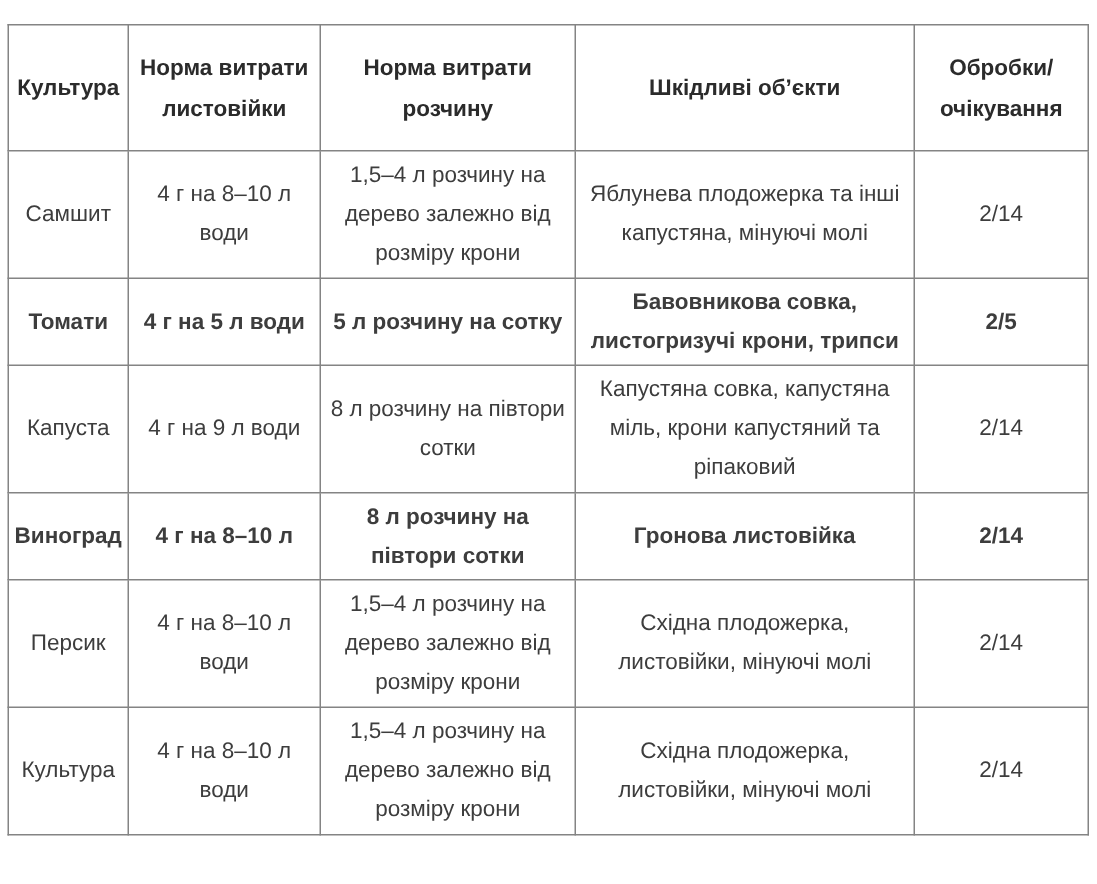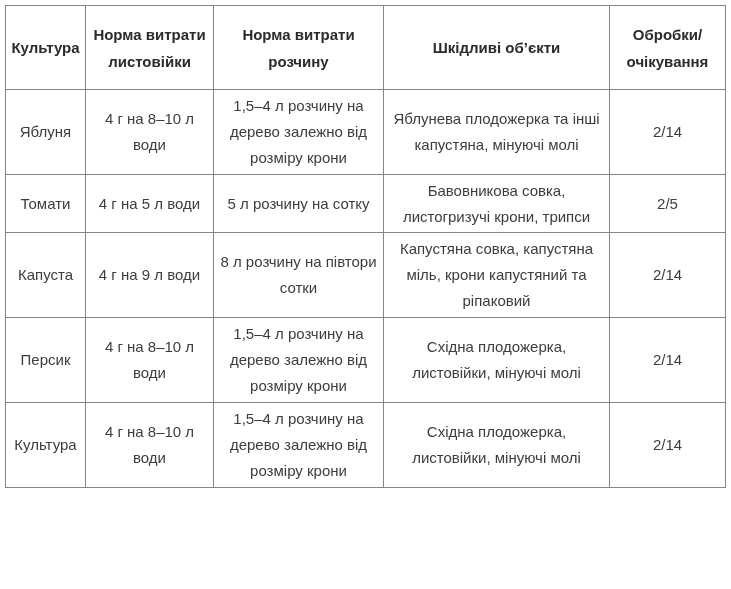--- a/index.html
+++ b/index.html
@@ -6,21 +6,21 @@
     margin: 0;
     padding: 0;
     background: #ffffff;
     font-family: "Liberation Sans", "DejaVu Sans", sans-serif;
   }
   .page {
     width: 731px;
     height: 589px;
     background: #ffffff;
     box-sizing: border-box;
-    padding: 5px 0 0 5px;
+    padding: 16px 0 0 5px;
   }
   table.norm-table {
     border-collapse: collapse;
     table-layout: fixed;
     width: 720px;
     color: #3d3d3d;
     font-size: 15px;
     line-height: 26px;
   }
   table.norm-table th,
@@ -40,21 +40,21 @@
   }
   
   col.c-culture    { width: 80px;  }
   col.c-dose       { width: 128px; }
   col.c-solution   { width: 170px; }
   col.c-pests      { width: 226px; }
   col.c-treatments { width: 116px; }
   
   tr.rh-header { height: 84px; }
   tr.rh-tall   { height: 85px; }
-  tr.rh-mid    { height: 58px; }
+  tr.rh-mid    { height: 58px; font-weight: bold; }
   tr.rh-short  { height: 38px; }
 </style>
 </head>
 <body>
 
 <div class="page">
   <table class="norm-table">
     <colgroup>
       <col class="c-culture">
       <col class="c-dose">
@@ -67,38 +67,45 @@
         <th>Культура</th>
         <th>Норма витрати листовійки</th>
         <th>Норма витрати розчину</th>
         <th>Шкідливі об’єкти</th>
         <th>Обробки/
 очікування</th>
       </tr>
     </thead>
     <tbody>
       <tr class="rh-tall">
-        <td>Яблуня</td>
+        <td>Самшит</td>
         <td>4 г на 8–10 л води</td>
         <td>1,5–4 л розчину на дерево залежно від розміру крони</td>
         <td>Яблунева плодожерка та інші капустяна, мінуючі молі</td>
         <td>2/14</td>
       </tr>
       <tr class="rh-mid">
         <td>Томати</td>
         <td>4 г на 5 л води</td>
         <td>5 л розчину на сотку</td>
         <td>Бавовникова совка, листогризучі крони, трипси</td>
         <td>2/5</td>
       </tr>
       <tr class="rh-tall">
         <td>Капуста</td>
         <td>4 г на 9 л води</td>
         <td>8 л розчину на півтори сотки</td>
         <td>Капустяна совка, капустяна міль, крони капустяний та ріпаковий</td>
+        <td>2/14</td>
+      </tr>
+      <tr class="rh-mid">
+        <td>Виноград</td>
+        <td>4 г на 8–10 л</td>
+        <td>8 л розчину на півтори сотки</td>
+        <td>Гронова листовійка</td>
         <td>2/14</td>
       </tr>
       <tr class="rh-tall">
         <td>Персик</td>
         <td>4 г на 8–10 л води</td>
         <td>1,5–4 л розчину на дерево залежно від розміру крони</td>
         <td>Східна плодожерка, листовійки, мінуючі молі</td>
         <td>2/14</td>
       </tr>
       <tr class="rh-tall">

